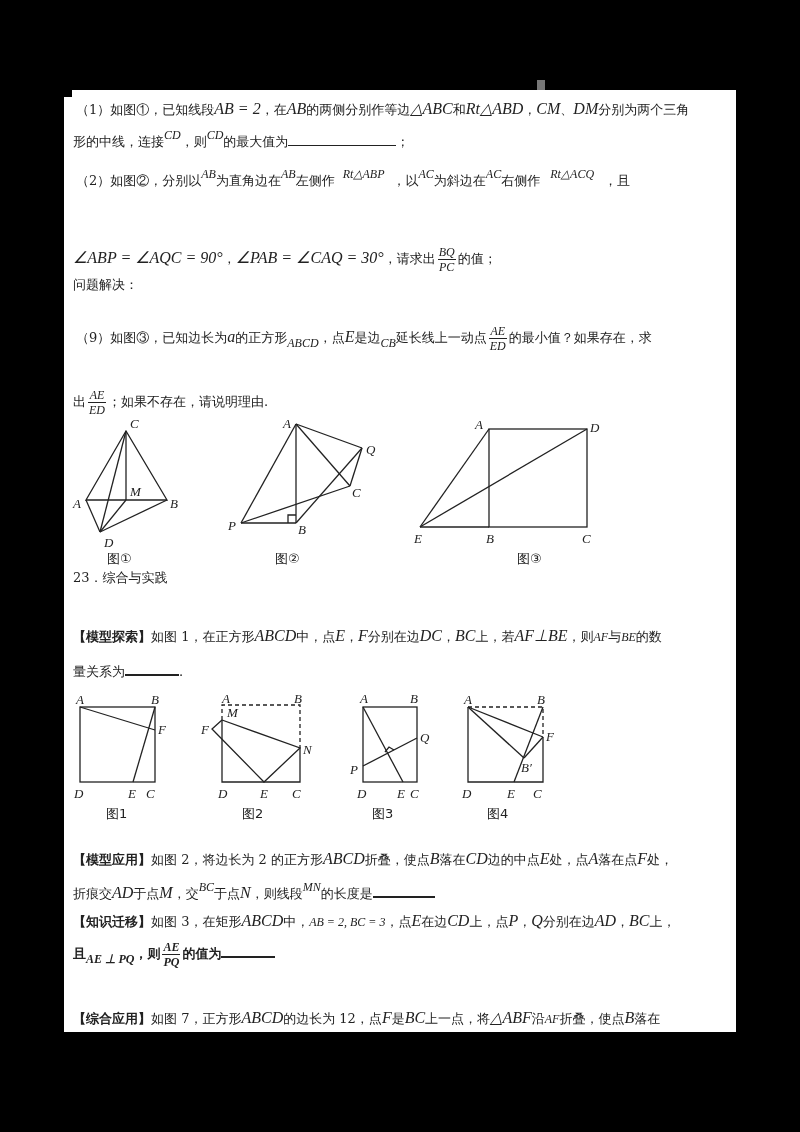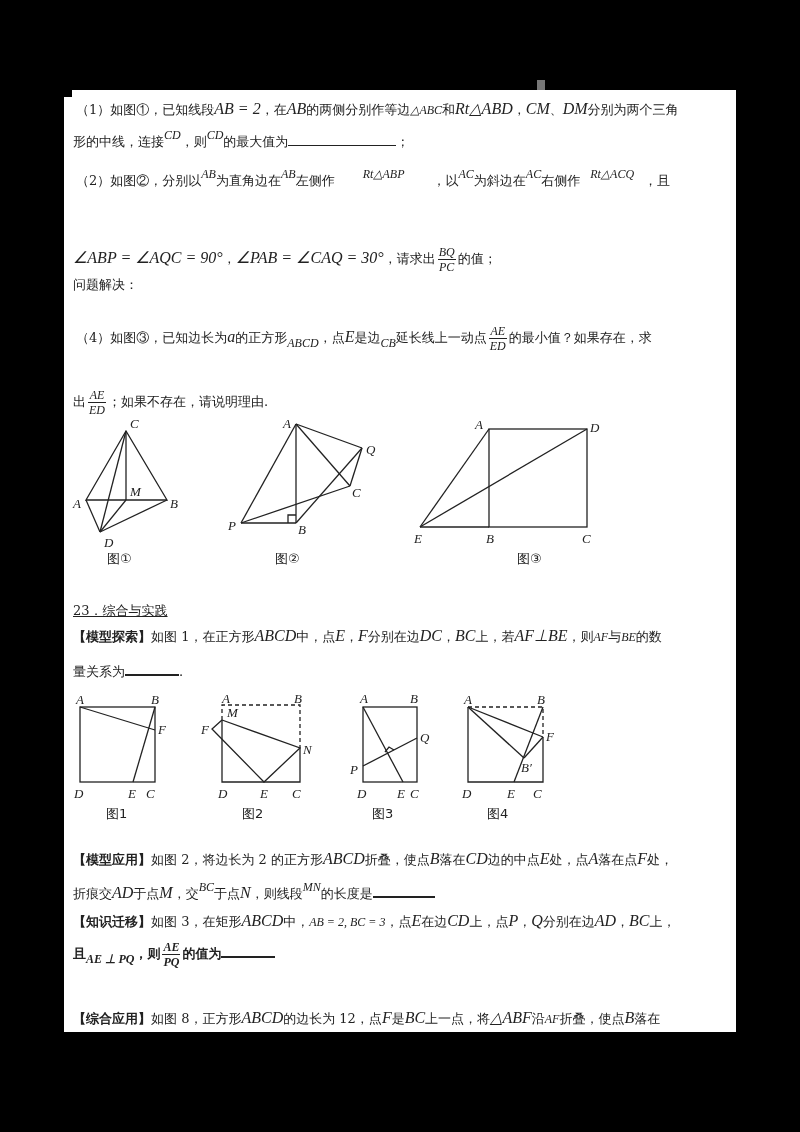--- a/index.html
+++ b/index.html
@@ -23,37 +23,37 @@
   .dash { stroke-dasharray:4 3; }
 </style>
 </head>
 <body>
 
 <div class="notch"></div>
 <div class="speck"></div>
 <div class="page"></div>
 
 <div class="line" style="top:100px;">
-  <span>（1）如图①，已知线段</span><span class="m">AB = 2</span><span>，在</span><span class="m">AB</span><span>的两侧分别作等边</span><span class="m" style="font-size:12px">△ABC</span><span>和</span><span class="m">Rt△ABD</span><span>，</span><span class="m">CM</span><span>、</span><span class="m">DM</span><span>分别为两个三角</span>
+  <span>（1）如图①，已知线段</span><span class="m">AB = 2</span><span>，在</span><span class="m">AB</span><span>的两侧分别作等边</span><span class="m" style="font-size:16px">△ABC</span><span>和</span><span class="m">Rt△ABD</span><span>，</span><span class="m">CM</span><span>、</span><span class="m">DM</span><span>分别为两个三角</span>
 </div>
 <div class="line" style="top:133px; left:73px;">
   <span>形的中线，连接</span><span class="m sup">CD</span><span>，则</span><span class="m sup">CD</span><span>的最大值为</span><span class="blank" style="width:108px"></span><span>；</span>
 </div>
 
 <div class="line" style="top:172px;">
-  <span>（2）如图②，分别以</span><span class="m sup">AB</span><span>为直角边在</span><span class="m sup">AB</span><span>左侧作</span><span class="m sup" style="margin:0 28px">Rt△ABP</span><span>，以</span><span class="m sup">AC</span><span>为斜边在</span><span class="m sup">AC</span><span>右侧作</span><span class="m sup" style="margin:0 10px">Rt△ACQ</span><span>，且</span>
+  <span>（2）如图②，分别以</span><span class="m sup">AB</span><span>为直角边在</span><span class="m sup">AB</span><span>左侧作</span><span class="m sup" style="margin:0 8px">Rt△ABP</span><span>，以</span><span class="m sup">AC</span><span>为斜边在</span><span class="m sup">AC</span><span>右侧作</span><span class="m sup" style="margin:0 10px">Rt△ACQ</span><span>，且</span>
 </div>
 <div class="line" style="top:237px; left:73px;">
   <span class="m">∠ABP = ∠AQC = 90°</span><span>，</span><span class="m">∠PAB = ∠CAQ = 30°</span><span>，请求出</span><span class="frac"><span class="num">BQ</span><span class="den">PC</span></span><span>的值；</span>
 </div>
 
 <div class="line" style="top:276px; left:73px;">问题解决：</div>
 
 <div class="line" style="top:316px;">
-  <span>（4）如图③，已知边长为</span><span class="m">a</span><span>的正方形</span><span class="m sub">ABCD</span><span>，点</span><span class="m">E</span><span>是边</span><span class="m sub">CB</span><span>延长线上一动点</span><span class="frac"><span class="num">AE</span><span class="den">ED</span></span><span>的最小值？如果存在，求</span>
+  <span>（9）如图③，已知边长为</span><span class="m">a</span><span>的正方形</span><span class="m sub">ABCD</span><span>，点</span><span class="m">E</span><span>是边</span><span class="m sub">CB</span><span>延长线上一动点</span><span class="frac"><span class="num">AE</span><span class="den">ED</span></span><span>的最小值？如果存在，求</span>
 </div>
 <div class="line" style="top:380px; left:73px;">
   <span>出</span><span class="frac"><span class="num">AE</span><span class="den">ED</span></span><span>；如果不存在，请说明理由.</span>
 </div>
 
 <svg style="left:0;top:0;" width="800" height="1132">
   <polygon points="126,431 86,500 167,500"></polygon>
   <line x1="126" y1="431" x2="126" y2="500"></line>
   <line x1="126" y1="431" x2="100" y2="532"></line>
   <line x1="86" y1="500" x2="100" y2="532"></line>
@@ -91,21 +91,21 @@
   <line x1="420" y1="527" x2="489" y2="429"></line>
   <line x1="420" y1="527" x2="587" y2="429"></line>
   <text x="475" y="429">A</text>
   <text x="590" y="432">D</text>
   <text x="414" y="543">E</text>
   <text x="486" y="543">B</text>
   <text x="582" y="543">C</text>
   <text class="cap" x="517" y="563">图③</text>
 </svg>
 
-<div class="line" style="top:602px; left:73px;text-decoration:underline;">23．综合与实践</div>
+<div class="line" style="top:569px; left:73px;">23．综合与实践</div>
 <div class="line" style="top:627px; left:73px;text-align:right;">
   <span style="font-weight:bold">【模型探索】</span><span>如图 1，在正方形</span><span class="m">ABCD</span><span>中，点</span><span class="m">E</span><span>，</span><span class="m">F</span><span>分别在边</span><span class="m">DC</span><span>，</span><span class="m">BC</span><span>上，若</span><span class="m">AF⊥BE</span><span>，则</span><span class="m" style="font-size:12px">AF</span><span>与</span><span class="m" style="font-size:12px">BE</span><span>的数</span>
 </div>
 <div class="line" style="top:662px; left:73px;">
   <span>量关系为</span><span class="blank" style="width:54px;border-bottom-width:2px"></span><span>.</span>
 </div>
 
 <svg style="left:0;top:0;" width="800" height="1132">
 
   <g>
@@ -175,14 +175,14 @@
 <div class="line" style="top:884px; left:73px;">
   <span>折痕交</span><span class="m">AD</span><span>于点</span><span class="m">M</span><span>，交</span><span class="m sup">BC</span><span>于点</span><span class="m">N</span><span>，则线段</span><span class="m sup">MN</span><span>的长度是</span><span class="blank" style="width:62px;border-bottom-width:2px"></span>
 </div>
 <div class="line" style="top:912px; left:73px;">
   <span style="font-weight:bold">【知识迁移】</span><span>如图 3，在矩形</span><span class="m">ABCD</span><span>中，</span><span class="m" style="font-size:12px">AB = 2, BC = 3</span><span>，点</span><span class="m">E</span><span>在边</span><span class="m">CD</span><span>上，点</span><span class="m">P</span><span>，</span><span class="m">Q</span><span>分别在边</span><span class="m">AD</span><span>，</span><span class="m">BC</span><span>上，</span>
 </div>
 <div class="line" style="top:932px; left:73px;font-weight:bold;">
   <span>且</span><span class="m sub" style="font-size:12px">AE ⊥ PQ</span><span>，则</span><span class="frac"><span class="num">AE</span><span class="den">PQ</span></span><span>的值为</span><span class="blank" style="width:54px;border-bottom-width:2px"></span>
 </div>
 <div class="line" style="top:1009px; left:73px;">
-  <span style="font-weight:bold">【综合应用】</span><span>如图 8，正方形</span><span class="m">ABCD</span><span>的边长为 12，点</span><span class="m">F</span><span>是</span><span class="m">BC</span><span>上一点，将</span><span class="m">△ABF</span><span>沿</span><span class="m" style="font-size:12px">AF</span><span>折叠，使点</span><span class="m">B</span><span>落在</span>
+  <span style="font-weight:bold">【综合应用】</span><span>如图 7，正方形</span><span class="m">ABCD</span><span>的边长为 12，点</span><span class="m">F</span><span>是</span><span class="m">BC</span><span>上一点，将</span><span class="m">△ABF</span><span>沿</span><span class="m" style="font-size:12px">AF</span><span>折叠，使点</span><span class="m">B</span><span>落在</span>
 </div>
 
 </body></html>

